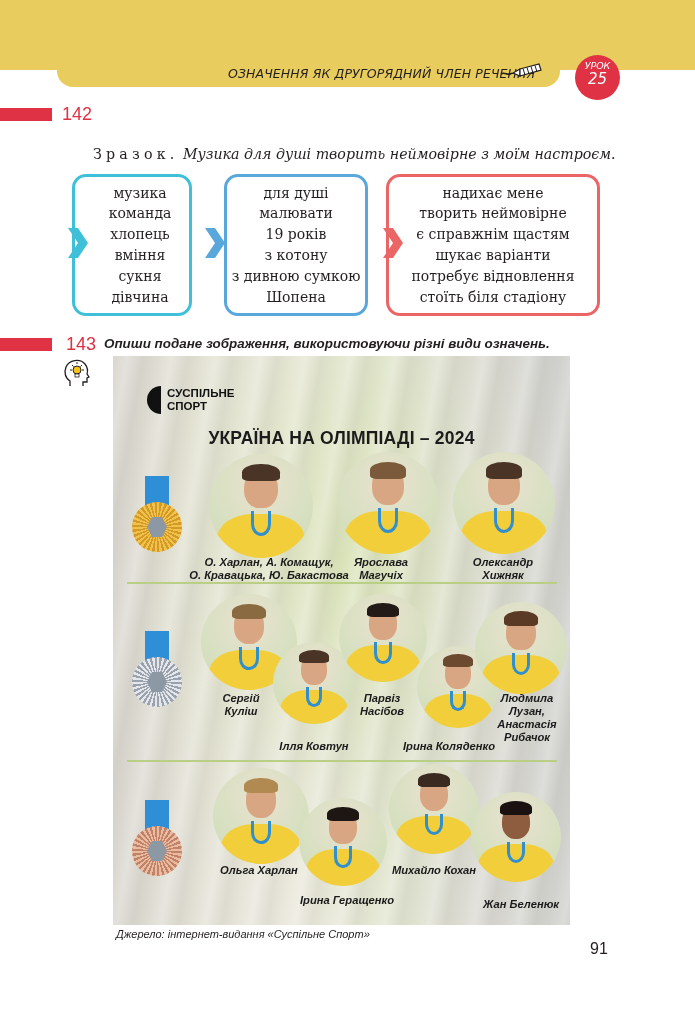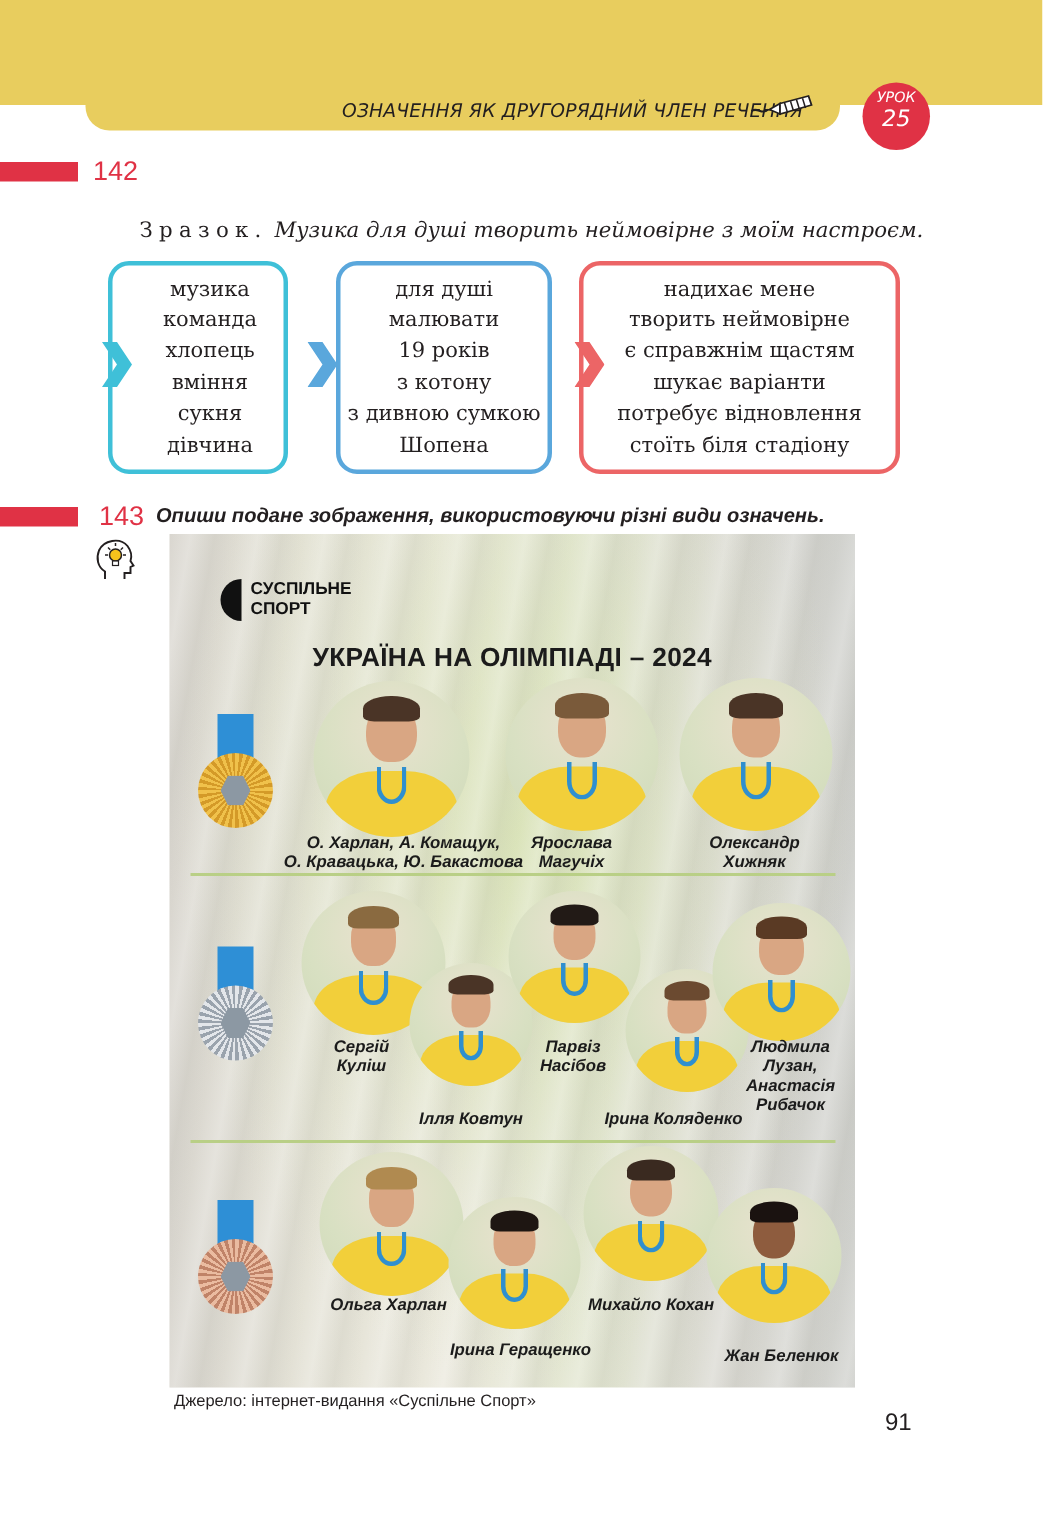--- a/index.html
+++ b/index.html
@@ -57,21 +57,21 @@
   .photo { position: absolute; border-radius: 50%; overflow: hidden;
            background: radial-gradient(circle at 50% 30%, #e9e2cf 0%, #d8e0c2 55%, #cfd9b8 100%); }
   .photo .head { position: absolute; left: 34%; top: 14%; width: 32%; height: 38%; border-radius: 48% 48% 44% 44%; background: #d9a683; }
   .photo .hair { position: absolute; left: 32%; top: 10%; width: 36%; height: 16%; border-radius: 50% 50% 20% 20%; background: #4a3426; }
   .photo .body { position: absolute; left: 8%; top: 58%; width: 84%; height: 60%; border-radius: 40% 40% 0 0; background: #f2cf3a; }
   .photo .lanyard { position: absolute; left: 40%; top: 55%; width: 20%; height: 24%; border: 3px solid #2f8fcf; border-top: none; border-radius: 0 0 50% 50%; }
 
   .name { position: absolute; font-weight: bold; font-style: italic; font-size: 11.2px; line-height: 13px; color: #1b1b1b; text-align: center; white-space: nowrap; }
   .sep { position: absolute; left: 14px; width: 430px; height: 1.5px; background: #b9cf86; }
 
-  .source { position: absolute; left: 116px; top: 928px; font-size: 11px; color: #231f20; }
+  .source { position: absolute; left: 116px; top: 928px; font-style: italic; font-size: 11px; color: #231f20; }
   .page-num { position: absolute; left: 590px; top: 940px; font-size: 16px; color: #231f20; }
 </style>
 </head>
 <body>
 
 <div class="hdr-band"></div>
 <div class="hdr-tab"></div>
 <div class="hdr-title">ОЗНАЧЕННЯ ЯК ДРУГОРЯДНИЙ ЧЛЕН РЕЧЕННЯ</div>
 <svg class="pencil" viewBox="0 0 42 18">
   <path d="M1 13 C5 10, 8 16, 12 12" stroke="#231f20" stroke-width="1.4" fill="none"></path>

